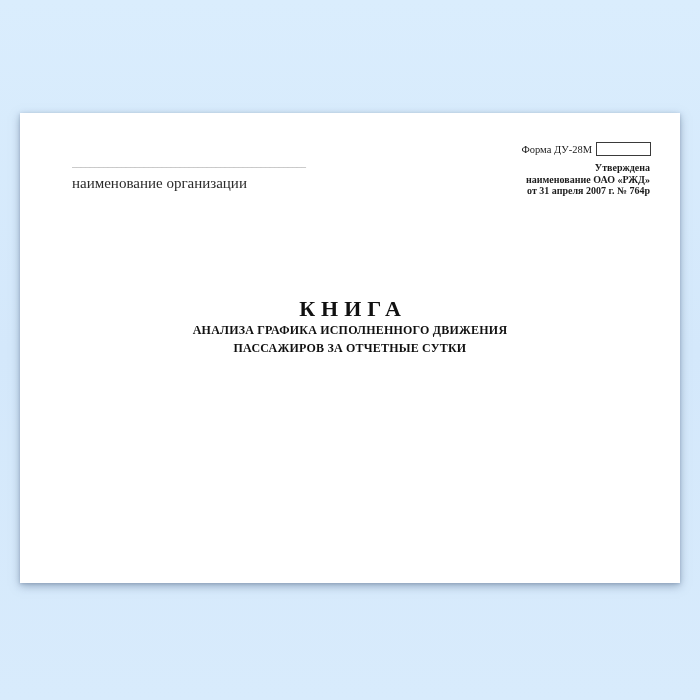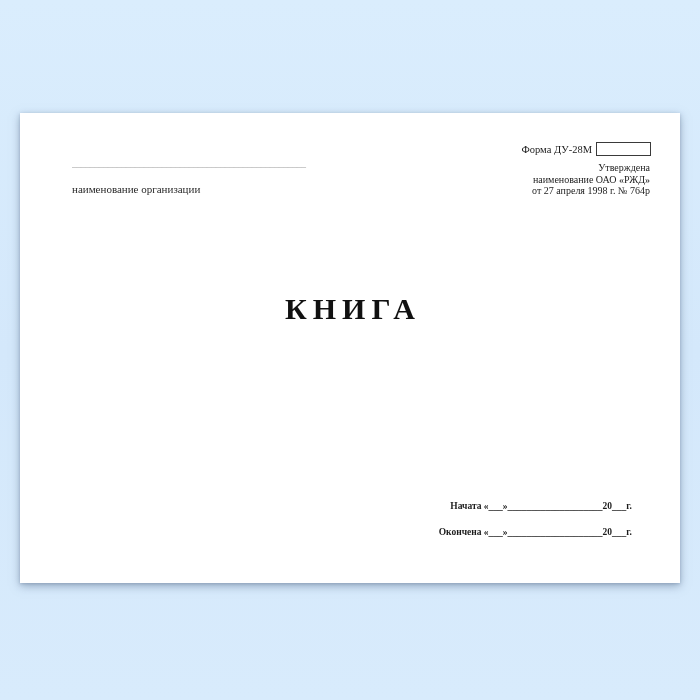--- a/index.html
+++ b/index.html
@@ -31,22 +31,22 @@
   }
   .org-blank {
     font-size: 9px;
     line-height: 10px;
     color: #8a8a8a;
     letter-spacing: 0px;
     white-space: nowrap;
     overflow: hidden;
   }
   .org-label {
-    margin-top: 14px;
-    font-size: 11px;
+    margin-top: 6px;
+    font-size: 15px;
     color: #2a2a2a;
   }
   
   .form-row {
     position: absolute;
     top: 29px;
     right: 29px;
     display: flex;
     align-items: center;
     justify-content: space-between;
@@ -66,32 +66,33 @@
   }
   
   .approval {
     position: absolute;
     top: 49px;
     right: 30px;
     text-align: right;
     font-size: 10px;
     line-height: 11.5px;
     color: #1c1c1c;
+    font-weight: bold;
   }
   
   .title-block {
     position: absolute;
     left: 0;
     top: 184px;
     width: 100%;
     text-align: center;
     color: #111111;
   }
   .title-main {
-    font-size: 30px;
+    font-size: 22px;
     font-weight: bold;
     letter-spacing: 6px;
     line-height: 24px;
     text-indent: 6px; 
     text-align: center;
   }
   .title-sub {
     font-size: 12px;
     font-weight: bold;
     line-height: 18px;
@@ -124,26 +125,24 @@
     </div>
 
     <div class="form-row">
       <span class="form-label">Форма ДУ-28М</span>
       <span class="form-box"></span>
     </div>
 
     <div class="approval">
       <div>Утверждена</div>
       <div>наименование ОАО «РЖД»</div>
-      <div>от 27 апреля 1998 г. № 764р</div>
+      <div>от 31 апреля 2007 г. № 764р</div>
     </div>
 
     <div class="title-block">
       <div class="title-main">КНИГА</div>
+      <div class="title-sub">АНАЛИЗА ГРАФИКА ИСПОЛНЕННОГО ДВИЖЕНИЯ</div>
+      <div class="title-sub">ПАССАЖИРОВ ЗА ОТЧЕТНЫЕ СУТКИ</div>
     </div>
 
-    <div class="dates-block">
-      <div class="date-line">Начата «___»____________________20___г.</div>
-      <div class="date-line">Окончена «___»____________________20___г.</div>
-    </div>
 
   </div>
 </div>
 
 </body></html>

